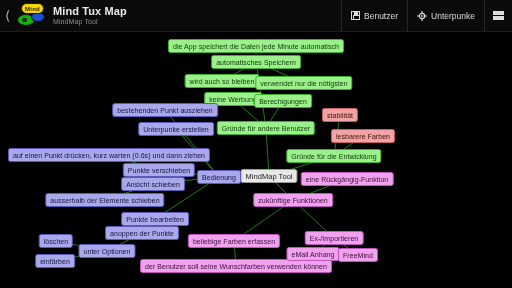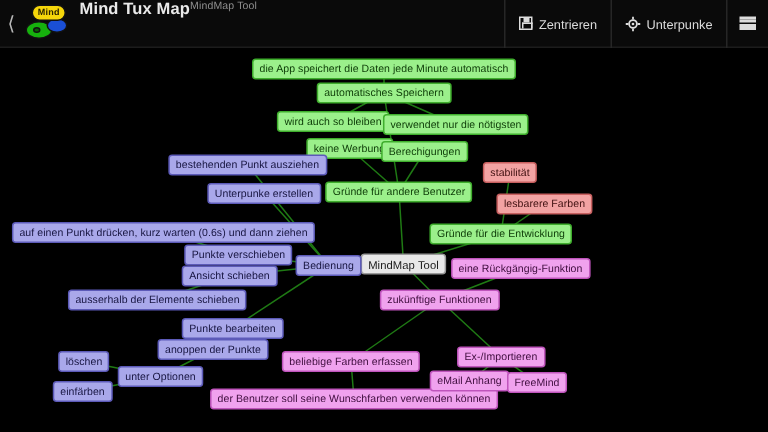--- a/index.html
+++ b/index.html
@@ -36,21 +36,21 @@
     left: 8px; top: 2px; width: 23px; height: 11px;
     background: #f5d60a; border-radius: 6px;
     color: #2a2200; font-size: 6px; font-weight: bold;
     text-align: center; line-height: 10px;
     letter-spacing: 0.2px;
   }
   #logo-green { left: 4px; top: 13px; width: 18px; height: 12px; background: #16b10d; }
   #logo-blue  { left: 18px; top: 11px; width: 14px; height: 10px; background: #1a4fd6; }
   #logo-dot   { left: 9px; top: 17px; width: 5px;  height: 4px;  background: #0a5c05; }
 
-  #title-block { margin-left: 6px; display: flex; justify-content: center; height: 32px;}
+  #title-block { margin-left: 6px; display: flex; flex-direction: column; justify-content: center; height: 32px;}
   #app-title { color: #e9e9e9; font-size: 11px; font-weight: bold; line-height: 12px; letter-spacing: .1px;}
   #app-subtitle { color: #8f8f8f; font-size: 7px; line-height: 9px; letter-spacing: .1px;}
 
   #header-actions { margin-left: auto; display: flex; align-items: center; height: 32px; }
   .hdr-btn {
     display: flex; align-items: center; gap: 4px;
     height: 32px; padding: 0 9px;
     color: #dcdcdc; font-size: 8.5px;
     border-left: 1px solid #262626;
   }
@@ -114,21 +114,21 @@
 
     <div id="title-block">
       <div id="app-title">Mind Tux Map</div>
       <div id="app-subtitle">MindMap Tool</div>
     </div>
 
     <div id="header-actions">
 
       <div class="hdr-btn">
         <span class="hdr-icon icon-save"></span>
-        <span class="lbl">Zentrieren</span>
+        <span class="lbl">Benutzer</span>
       </div>
 
       <div class="hdr-btn">
         <span class="hdr-icon icon-center">
           <svg width="10" height="10" viewBox="0 0 10 10">
             <circle cx="5" cy="5" r="2.6" fill="none" stroke="#dcdcdc" stroke-width="1.2"></circle>
             <circle cx="5" cy="5" r="0.9" fill="#dcdcdc"></circle>
             <line x1="5" y1="0" x2="5" y2="2" stroke="#dcdcdc" stroke-width="1.2"></line>
             <line x1="5" y1="8" x2="5" y2="10" stroke="#dcdcdc" stroke-width="1.2"></line>
             <line x1="0" y1="5" x2="2" y2="5" stroke="#dcdcdc" stroke-width="1.2"></line>

